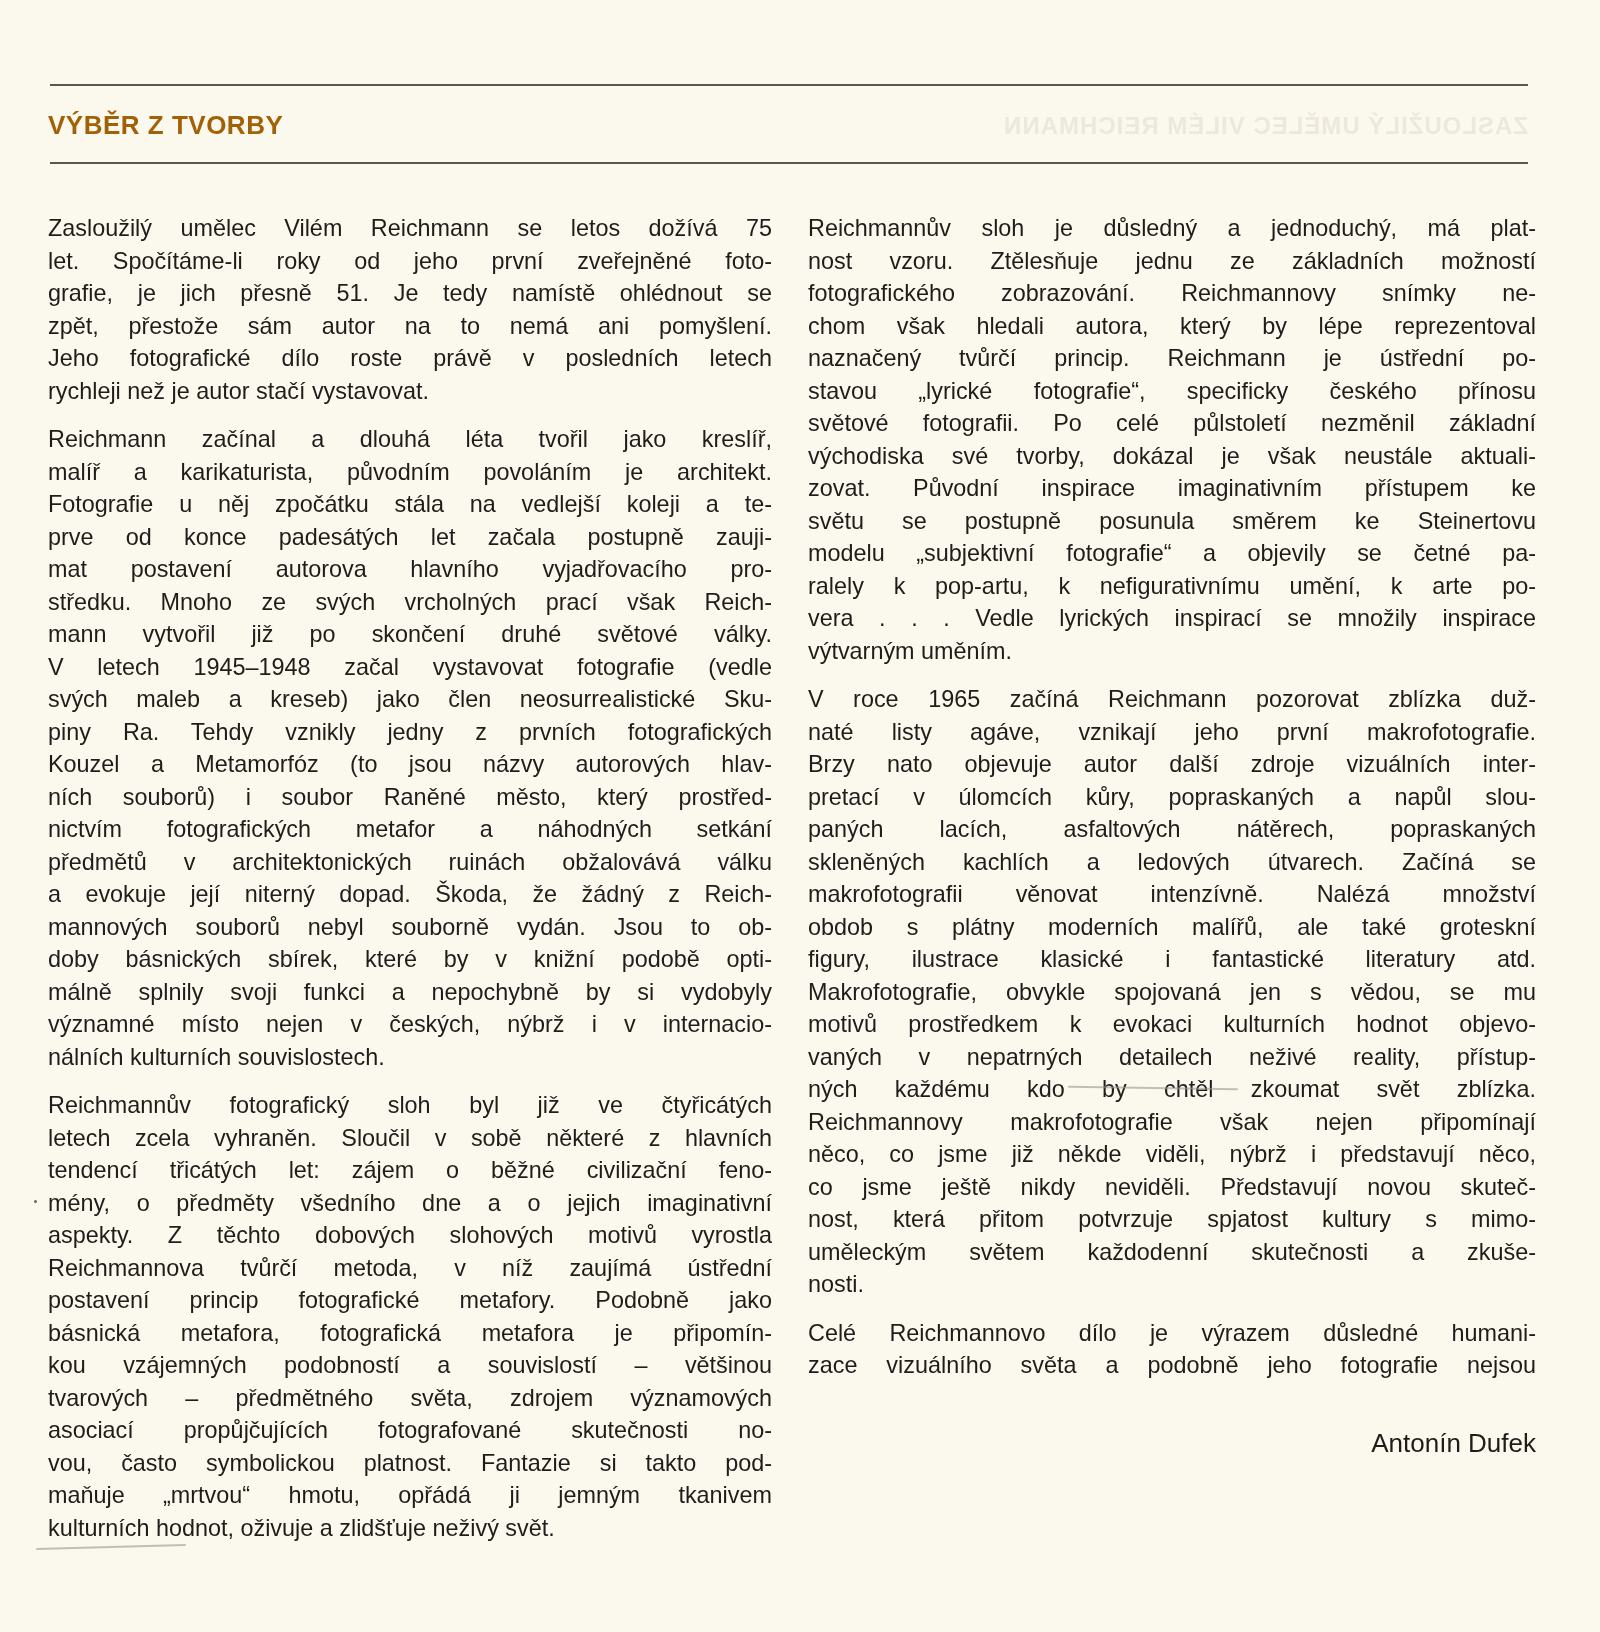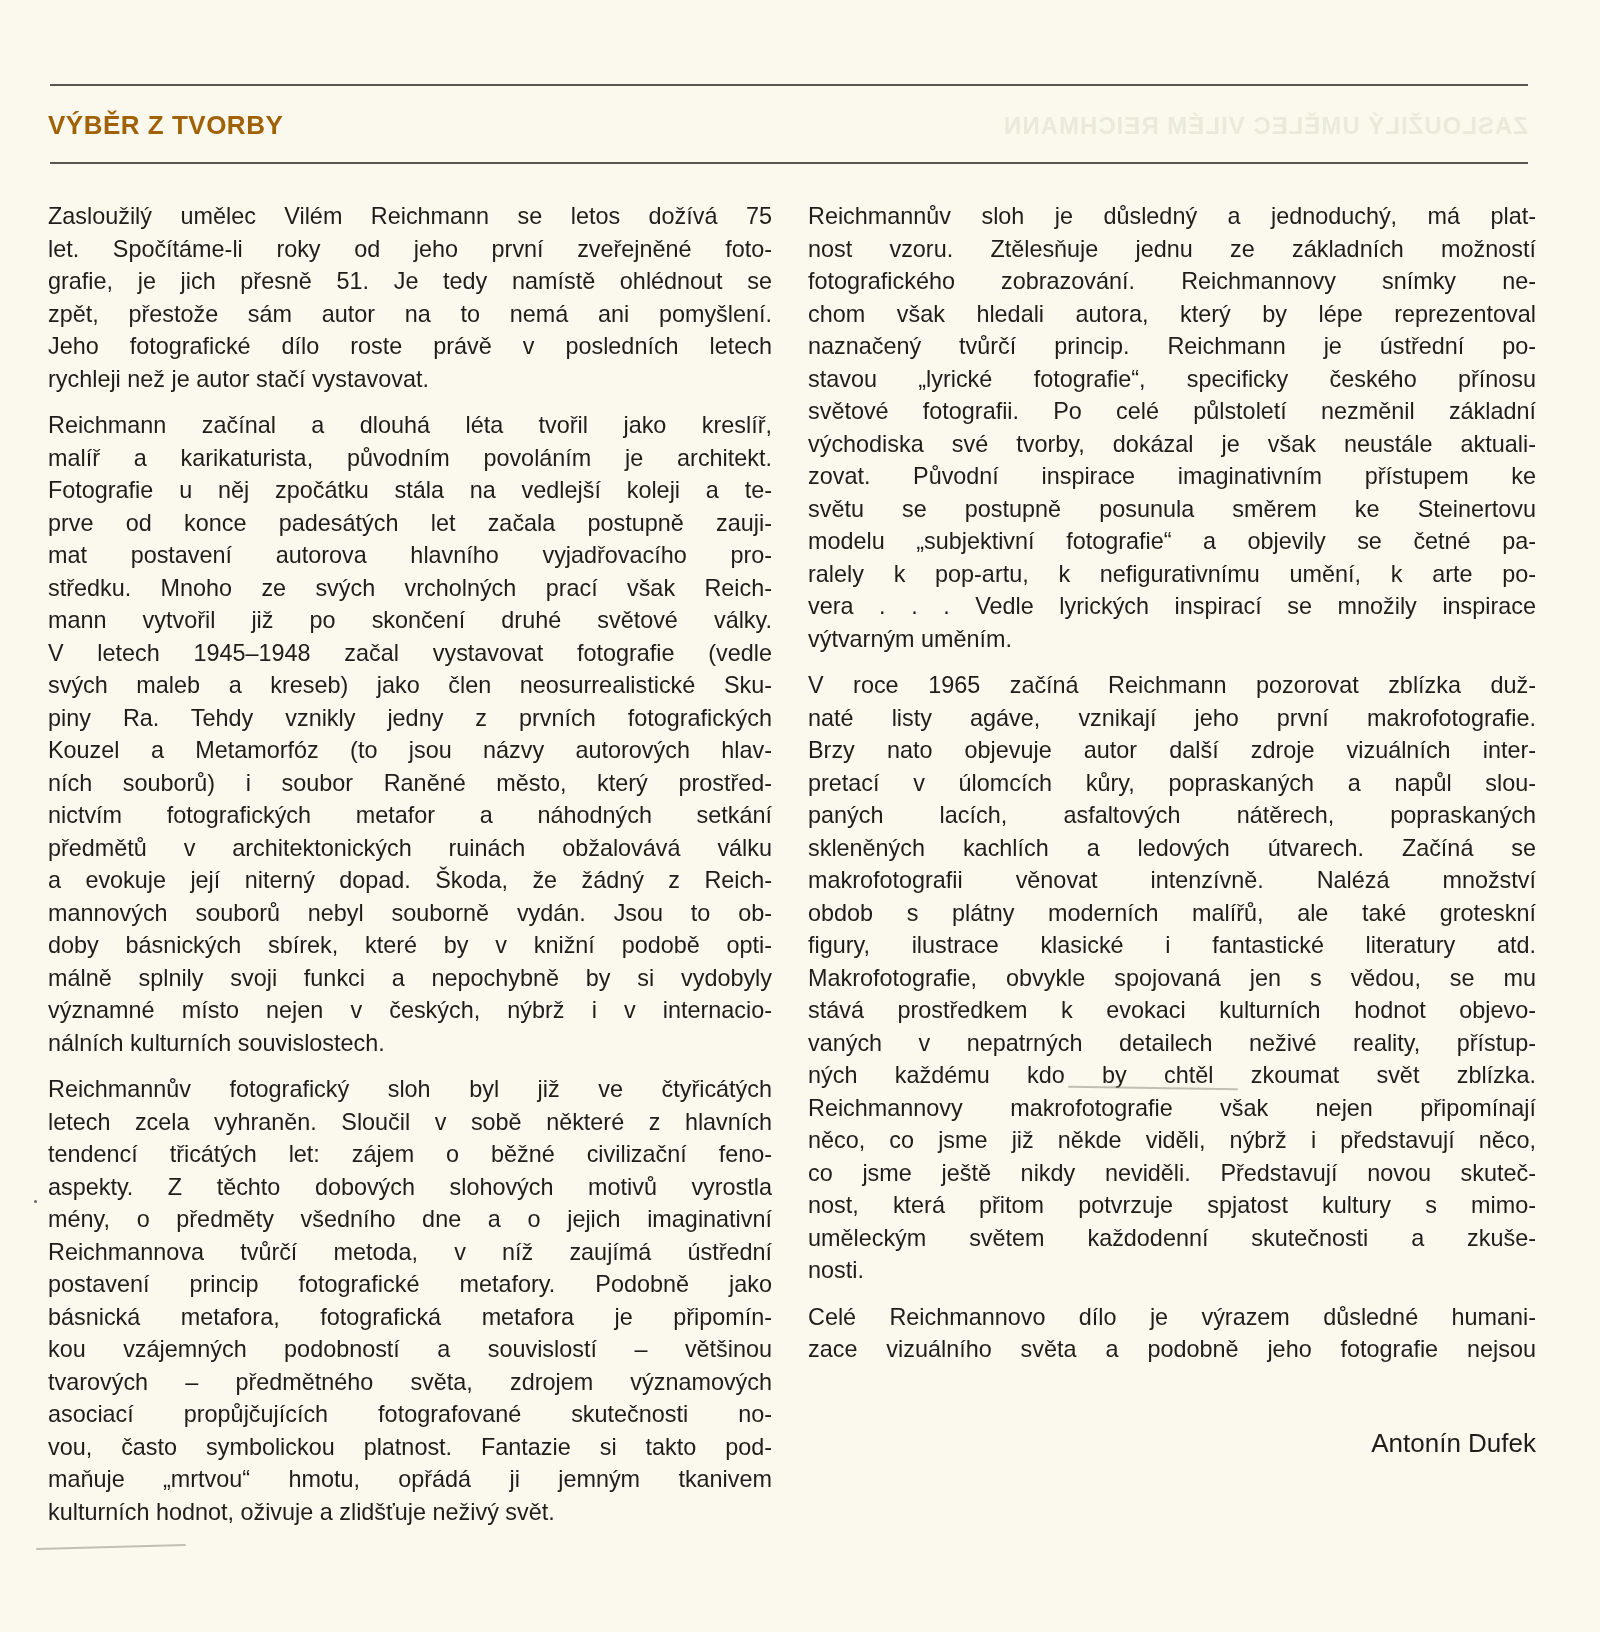--- a/index.html
+++ b/index.html
@@ -26,21 +26,21 @@
   .section-title {
     position: absolute; left: 48px; top: 110px;
     font-weight: bold; font-size: 26px; letter-spacing: 0.5px;
     color: #a16207; white-space: nowrap;
   }
   .col {
     position: absolute; top: 196px; width: 724px;
   }
   .col.left { left: 48px; }
   .col.right { left: 808px; width: 728px; }
-  .para { margin: 4px 0 14px 0; }
+  .para { margin: 16px 0 14px 0; }
   .line {
     display: block;
     font-size: 23.4px;
     line-height: 32.5px;
     height: 32.5px;
     white-space: nowrap;
     text-align: justify;
     text-align-last: justify;
     overflow: hidden;
   }
@@ -95,22 +95,22 @@
         <span class="line">mannových souborů nebyl souborně vydán. Jsou to ob-</span>
         <span class="line">doby básnických sbírek, které by v knižní podobě opti-</span>
         <span class="line">málně splnily svoji funkci a nepochybně by si vydobyly</span>
         <span class="line">významné místo nejen v českých, nýbrž i v internacio-</span>
         <span class="line last">nálních kulturních souvislostech.</span>
       </div>
       <div class="para">
         <span class="line">Reichmannův fotografický sloh byl již ve čtyřicátých</span>
         <span class="line">letech zcela vyhraněn. Sloučil v sobě některé z hlavních</span>
         <span class="line">tendencí třicátých let: zájem o běžné civilizační feno-</span>
+        <span class="line">mény, o předměty všedního dne a o jejich imaginativní</span>
         <span class="line">aspekty. Z těchto dobových slohových motivů vyrostla</span>
-        <span class="line">mény, o předměty všedního dne a o jejich imaginativní</span>
         <span class="line">Reichmannova tvůrčí metoda, v níž zaujímá ústřední</span>
         <span class="line">postavení princip fotografické metafory. Podobně jako</span>
         <span class="line">básnická metafora, fotografická metafora je připomín-</span>
         <span class="line">kou vzájemných podobností a souvislostí – většinou</span>
         <span class="line">tvarových – předmětného světa, zdrojem významových</span>
         <span class="line">asociací propůjčujících fotografované skutečnosti no-</span>
         <span class="line">vou, často symbolickou platnost. Fantazie si takto pod-</span>
         <span class="line">maňuje „mrtvou“ hmotu, opřádá ji jemným tkanivem</span>
         <span class="line last">kulturních hodnot, oživuje a zlidšťuje neživý svět.</span>
       </div>
@@ -136,21 +136,21 @@
         <span class="line">V roce 1965 začíná Reichmann pozorovat zblízka duž-</span>
         <span class="line">naté listy agáve, vznikají jeho první makrofotografie.</span>
         <span class="line">Brzy nato objevuje autor další zdroje vizuálních inter-</span>
         <span class="line">pretací v úlomcích kůry, popraskaných a napůl slou-</span>
         <span class="line">paných lacích, asfaltových nátěrech, popraskaných</span>
         <span class="line">skleněných kachlích a ledových útvarech. Začíná se</span>
         <span class="line">makrofotografii věnovat intenzívně. Nalézá množství</span>
         <span class="line">obdob s plátny moderních malířů, ale také groteskní</span>
         <span class="line">figury, ilustrace klasické i fantastické literatury atd.</span>
         <span class="line">Makrofotografie, obvykle spojovaná jen s vědou, se mu</span>
-        <span class="line">stává prostředkem k evokaci kulturních hodnot objevo-</span>
+        <span class="line">motivů prostředkem k evokaci kulturních hodnot objevo-</span>
         <span class="line">vaných v nepatrných detailech neživé reality, přístup-</span>
         <span class="line">ných každému kdo by chtěl zkoumat svět zblízka.</span>
         <span class="line">Reichmannovy makrofotografie však nejen připomínají</span>
         <span class="line">něco, co jsme již někde viděli, nýbrž i představují něco,</span>
         <span class="line">co jsme ještě nikdy neviděli. Představují novou skuteč-</span>
         <span class="line">nost, která přitom potvrzuje spjatost kultury s mimo-</span>
         <span class="line">uměleckým světem každodenní skutečnosti a zkuše-</span>
         <span class="line last">nosti.</span>
       </div>
       <div class="para">

